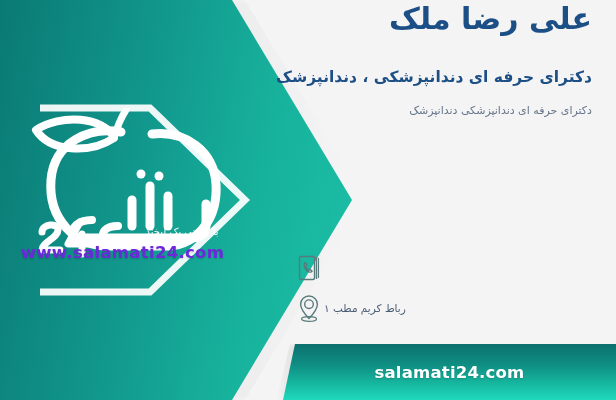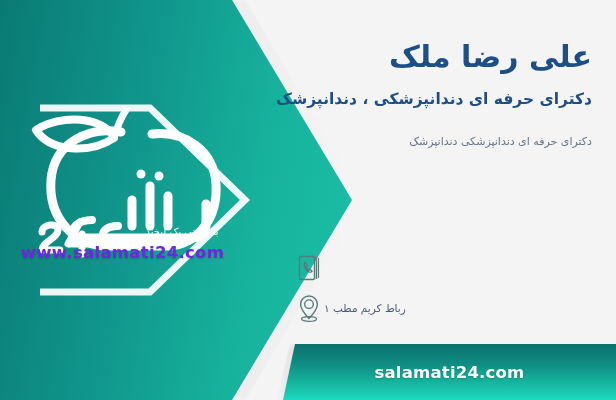--- a/index.html
+++ b/index.html
@@ -79,36 +79,35 @@
 
   
   .content {
     position: absolute;
     right: 24px; top: 0;
     width: 380px;
     direction: rtl;
     text-align: right;
   }
   .doc-name {
-    margin-top: 38px;
     color: #1d4f87;
     font-size: 30px;
     font-weight: 700;
     line-height: 1.25;
     letter-spacing: .2px;
   }
   .doc-spec {
-    margin-top: 12px;
+    margin-top: 28px;
     color: #1d4f87;
     font-size: 15.5px;
     font-weight: 600;
     line-height: 1.5;
   }
   .doc-spec2 {
-    margin-top: 22px;
+    margin-top: 13px;
     color: #66758c;
     font-size: 11px;
     font-weight: 400;
     line-height: 1.6;
   }
 
   
   .info {
     position: absolute;
     right: 22px; top: 248px;

